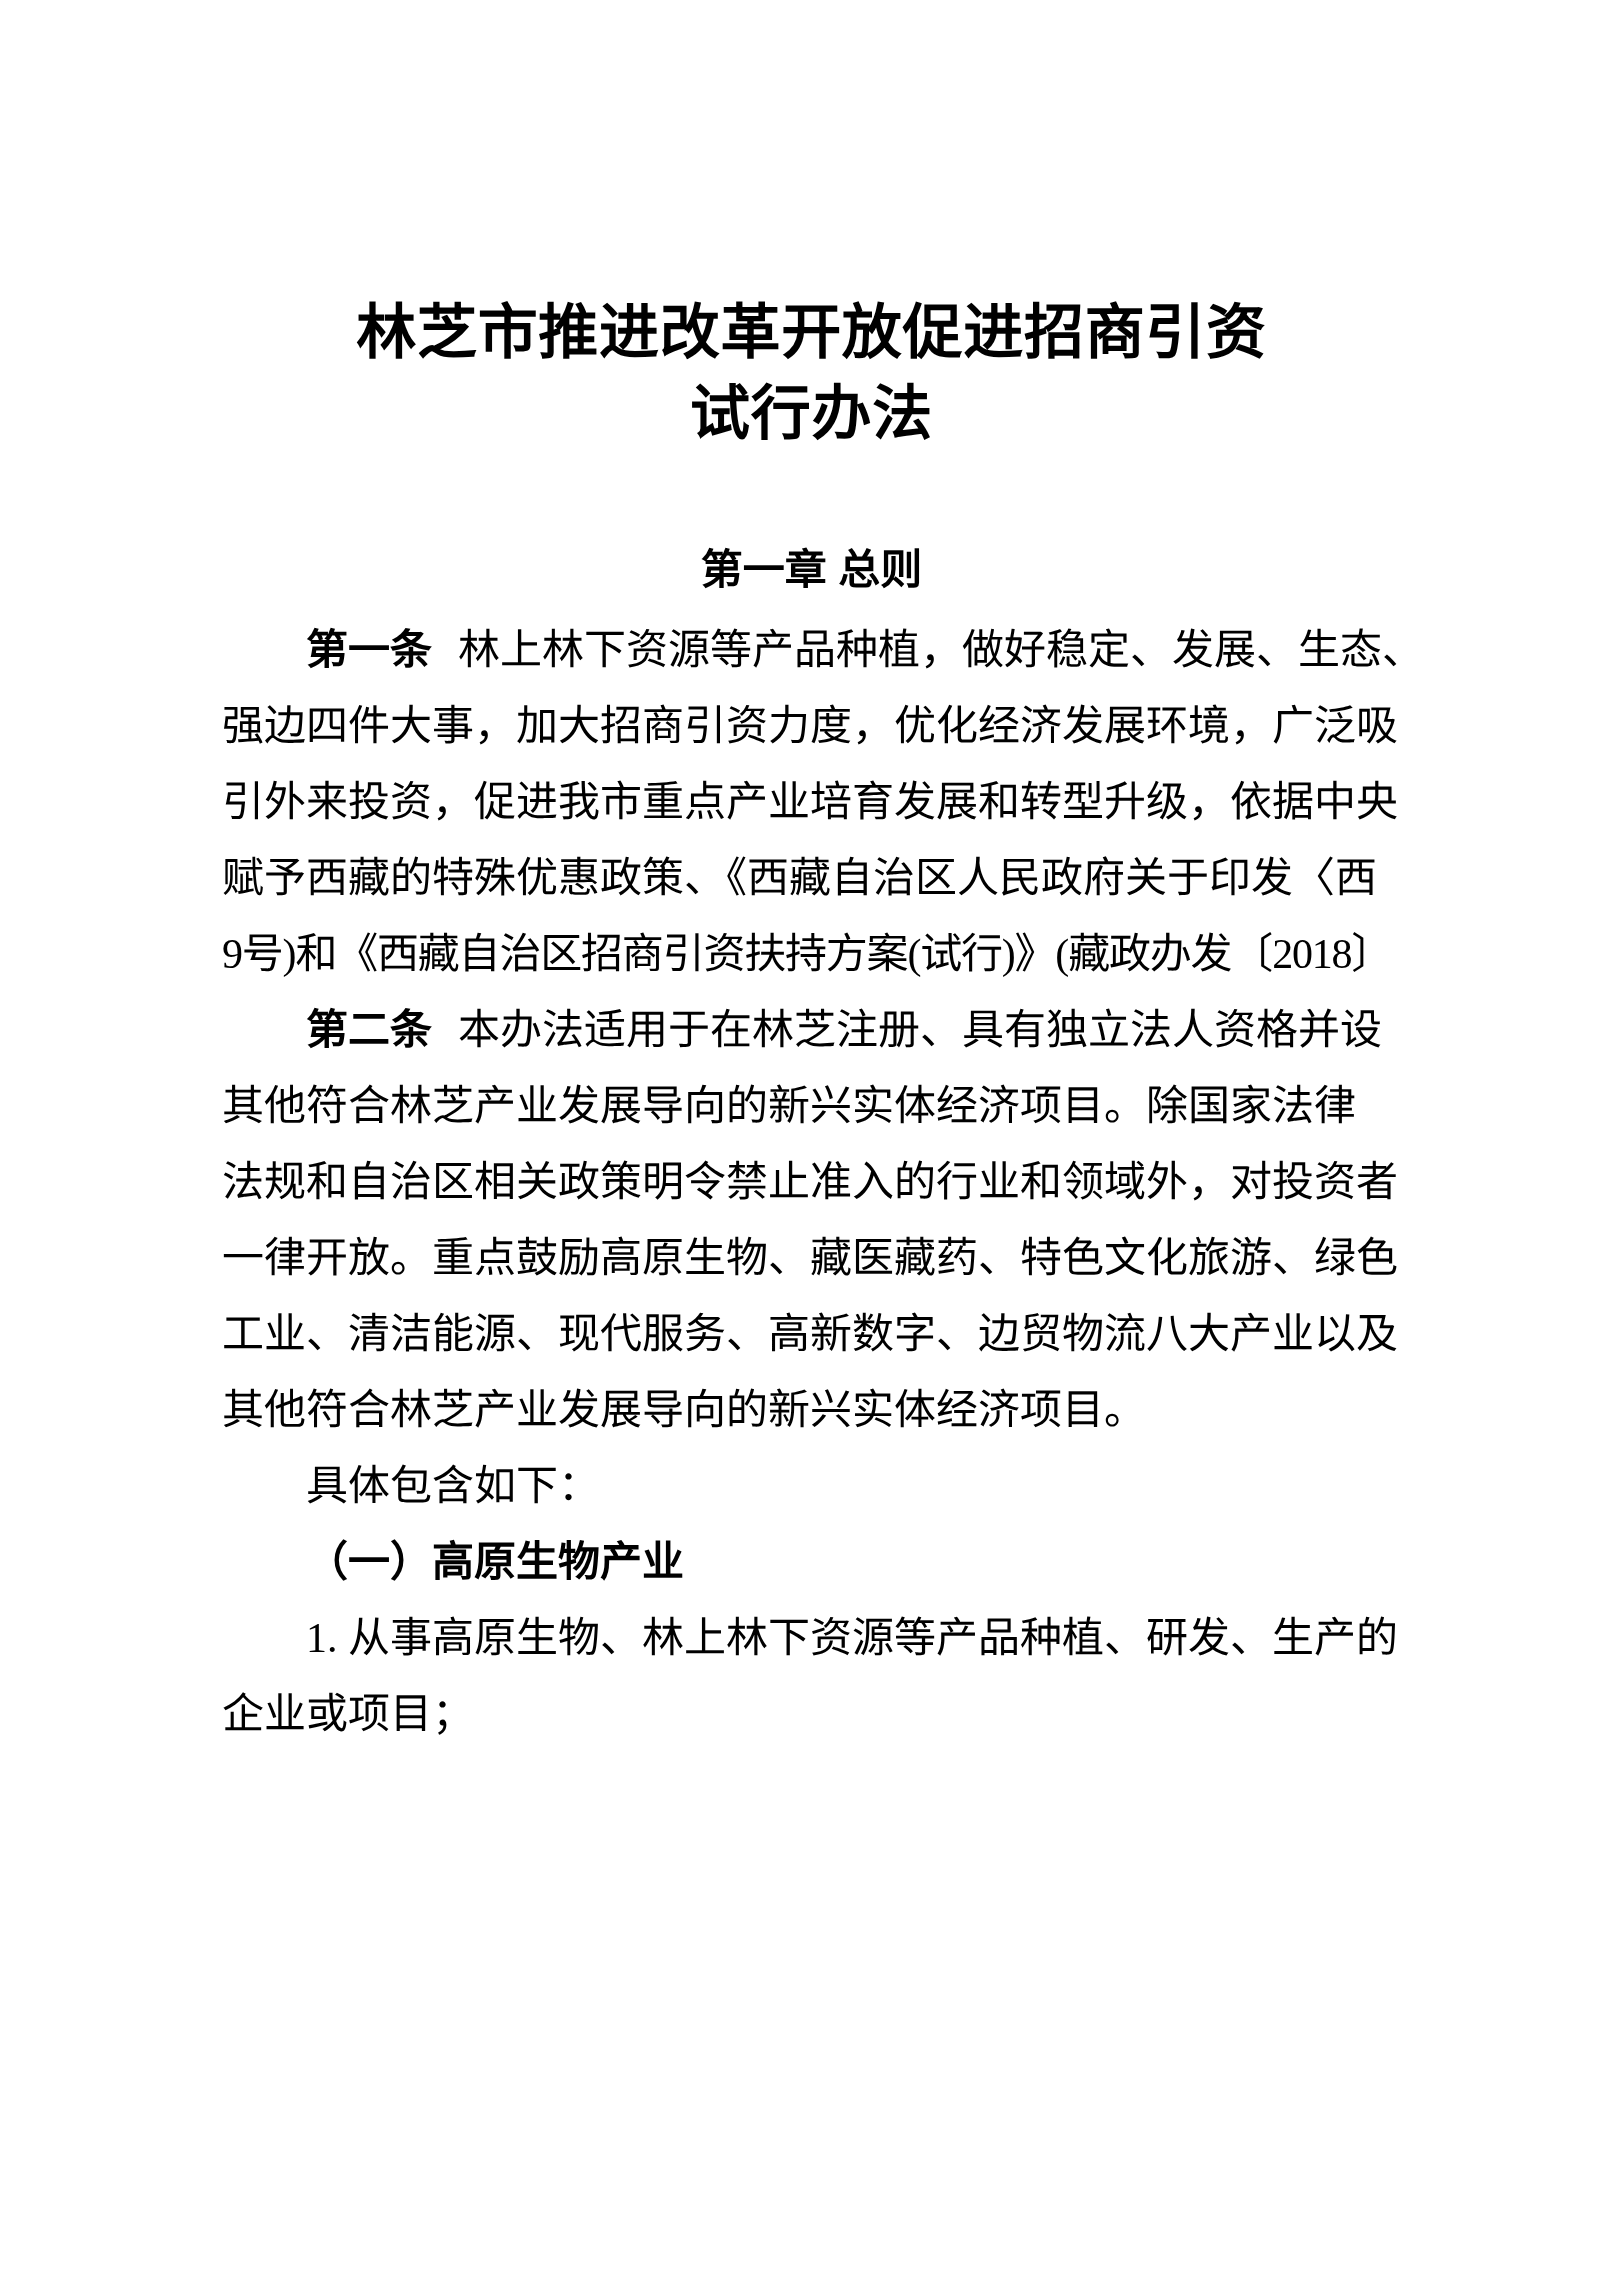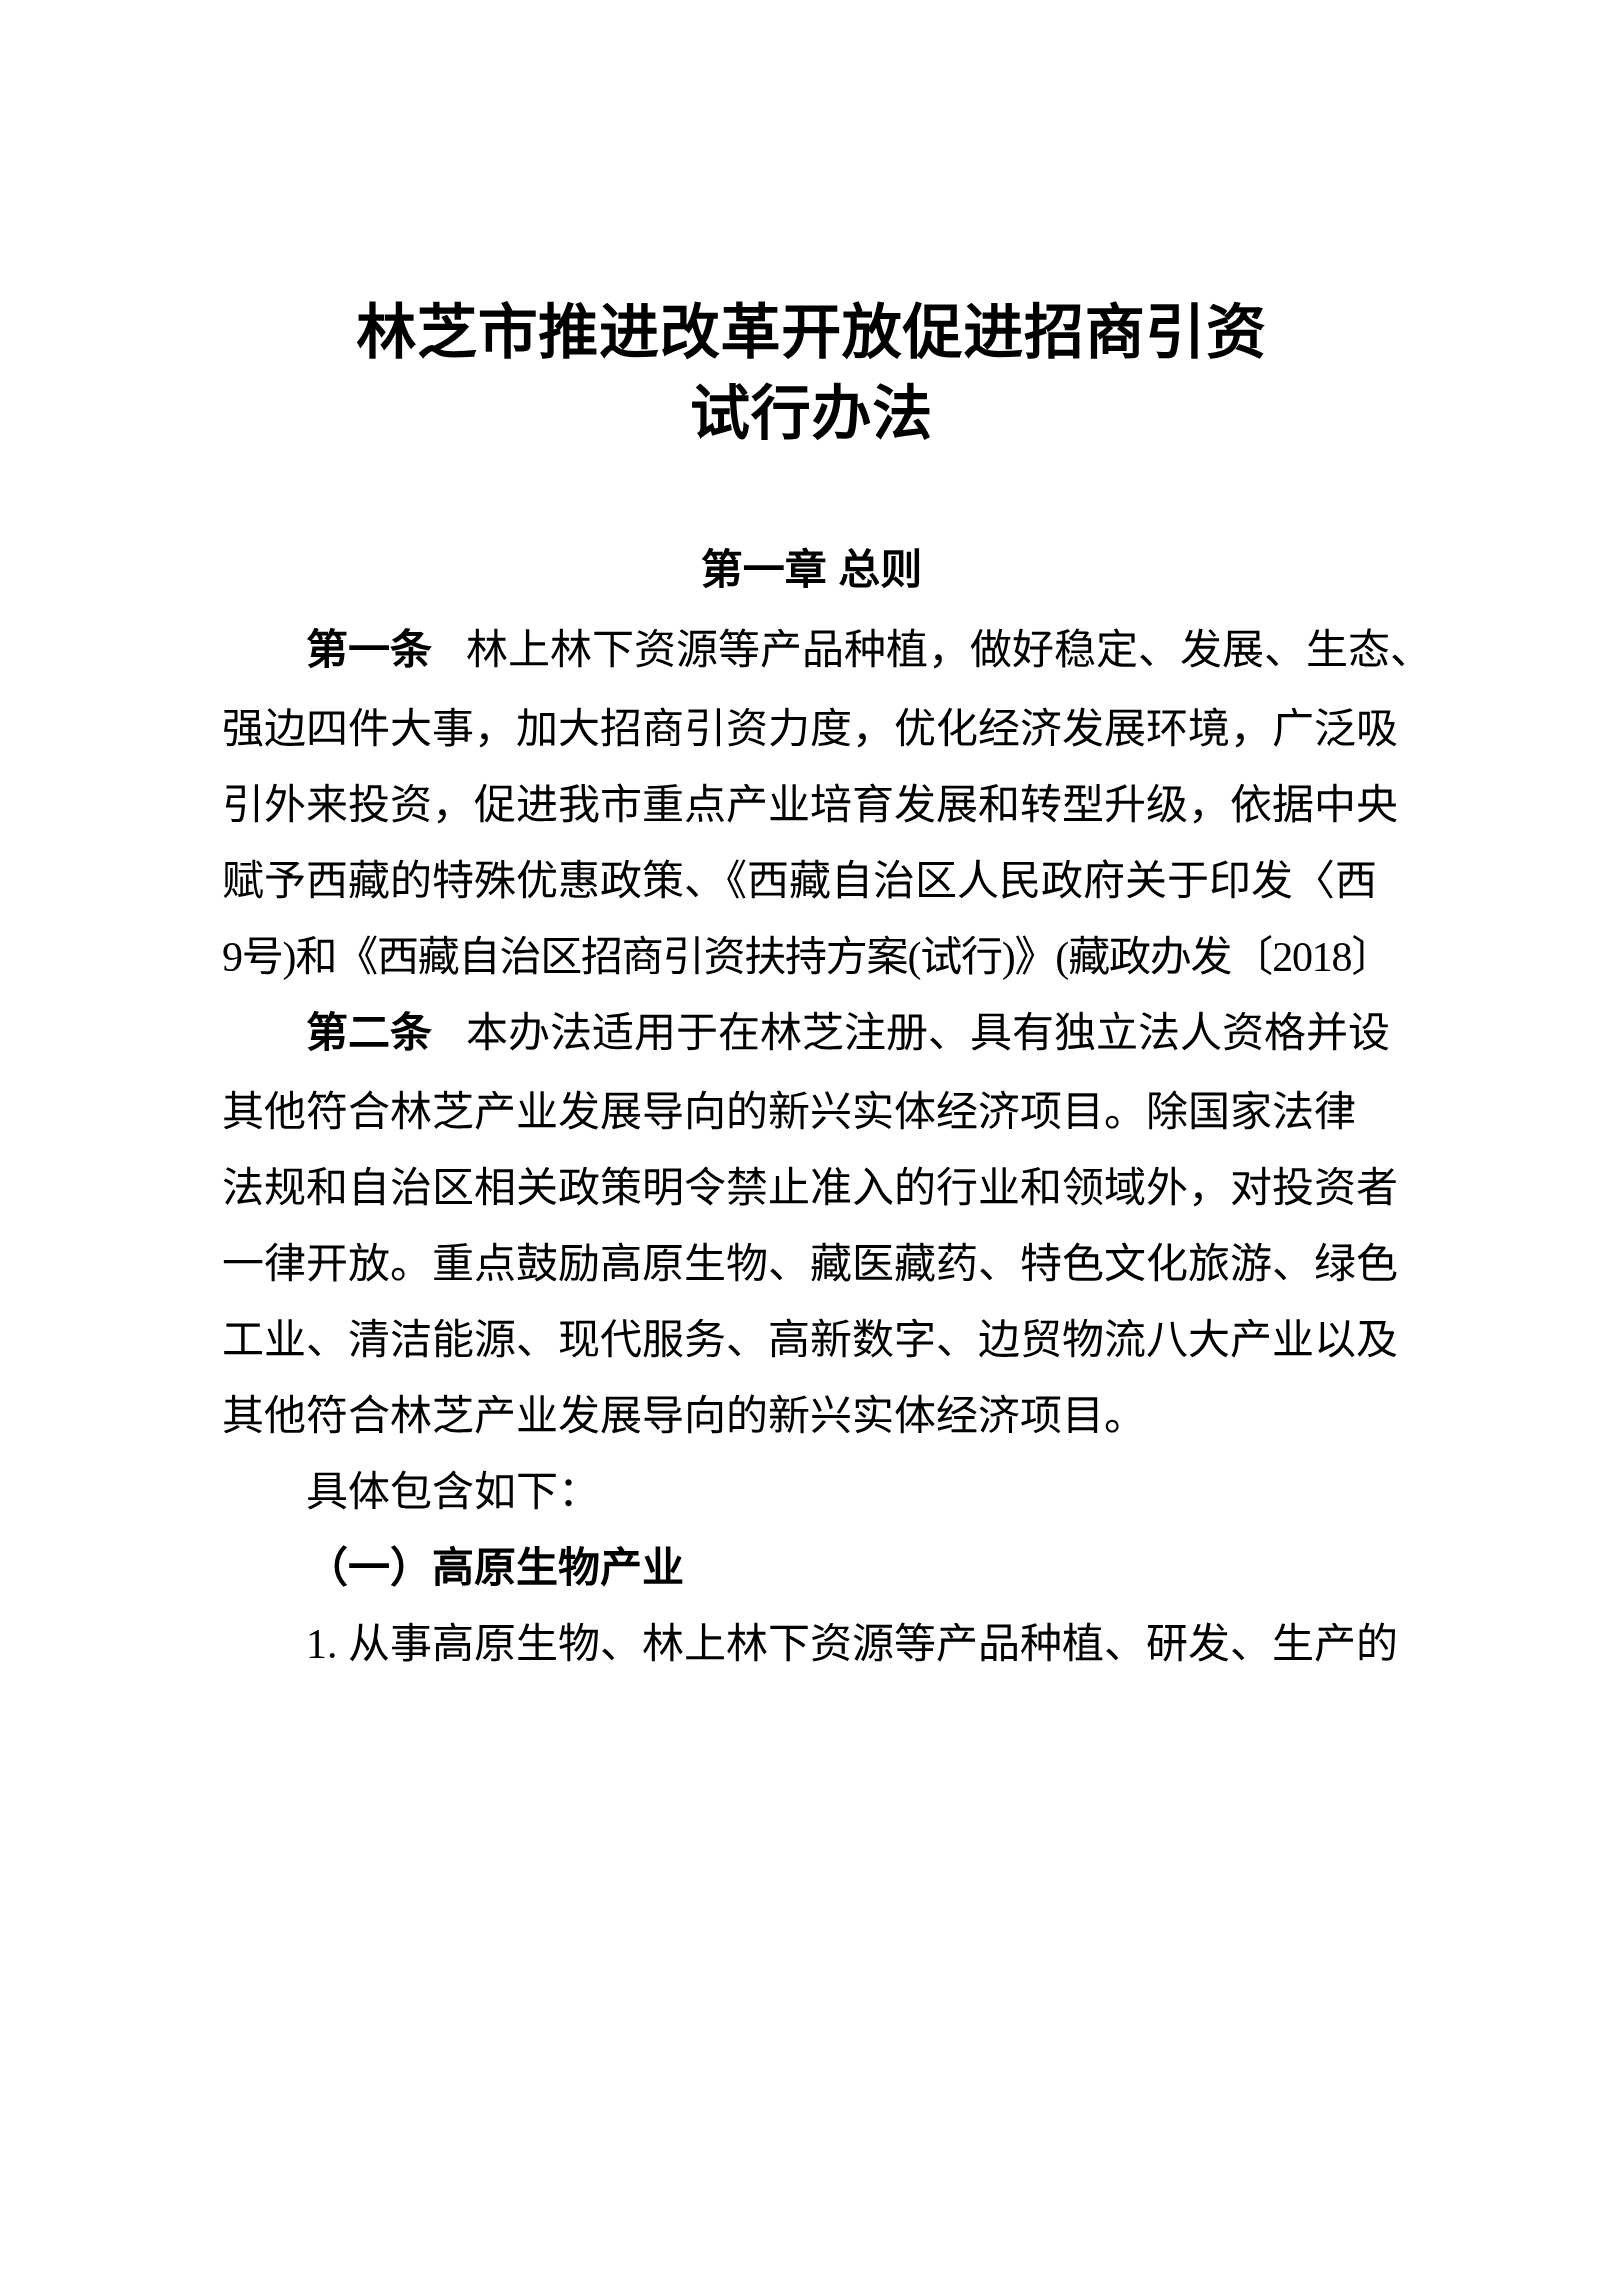--- a/index.html
+++ b/index.html
@@ -50,23 +50,23 @@
     line-height: 76px;
     font-family: "Liberation Serif", serif;
   }
   .para { margin: 0; }
   .line {
     white-space: nowrap;
     overflow: visible;
   }
   .indent { text-indent: 84px; }
   .lead {
-    font-family: Liberation Mono, monospace;
+    font-family: Liberation Sans, sans-serif;
     font-weight: 700;
-    margin-right: 34px;
+    margin-right: 26px;
   }
   .hei-line {
     font-family: "Liberation Sans", sans-serif;
     font-weight: 700;
   }
   
   .sq1 { letter-spacing: -0.5px; }
   .sq2 { letter-spacing: -1.2px; }
 </style>
 </head>
@@ -103,18 +103,19 @@
     <div class="para">
       <div class="line indent">具体包含如下：</div>
     </div>
 
     <div class="para">
       <div class="line indent hei-line">（一）高原生物产业</div>
     </div>
 
     <div class="para">
       <div class="line indent">1. 从事高原生物、林上林下资源等产品种植、研发、生产的</div>
+      <div class="line">企业或项目；</div>
     </div>
 
 
   </div>
 </div>
 
 
 </body></html>

